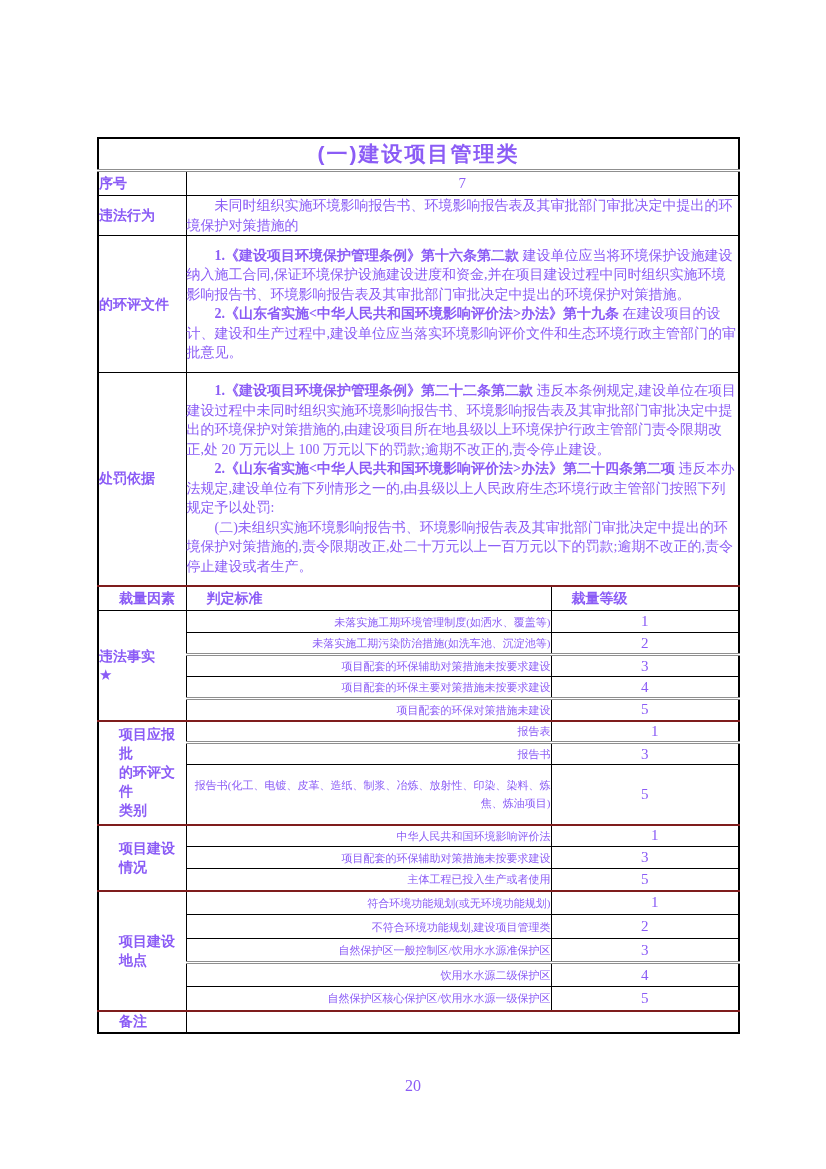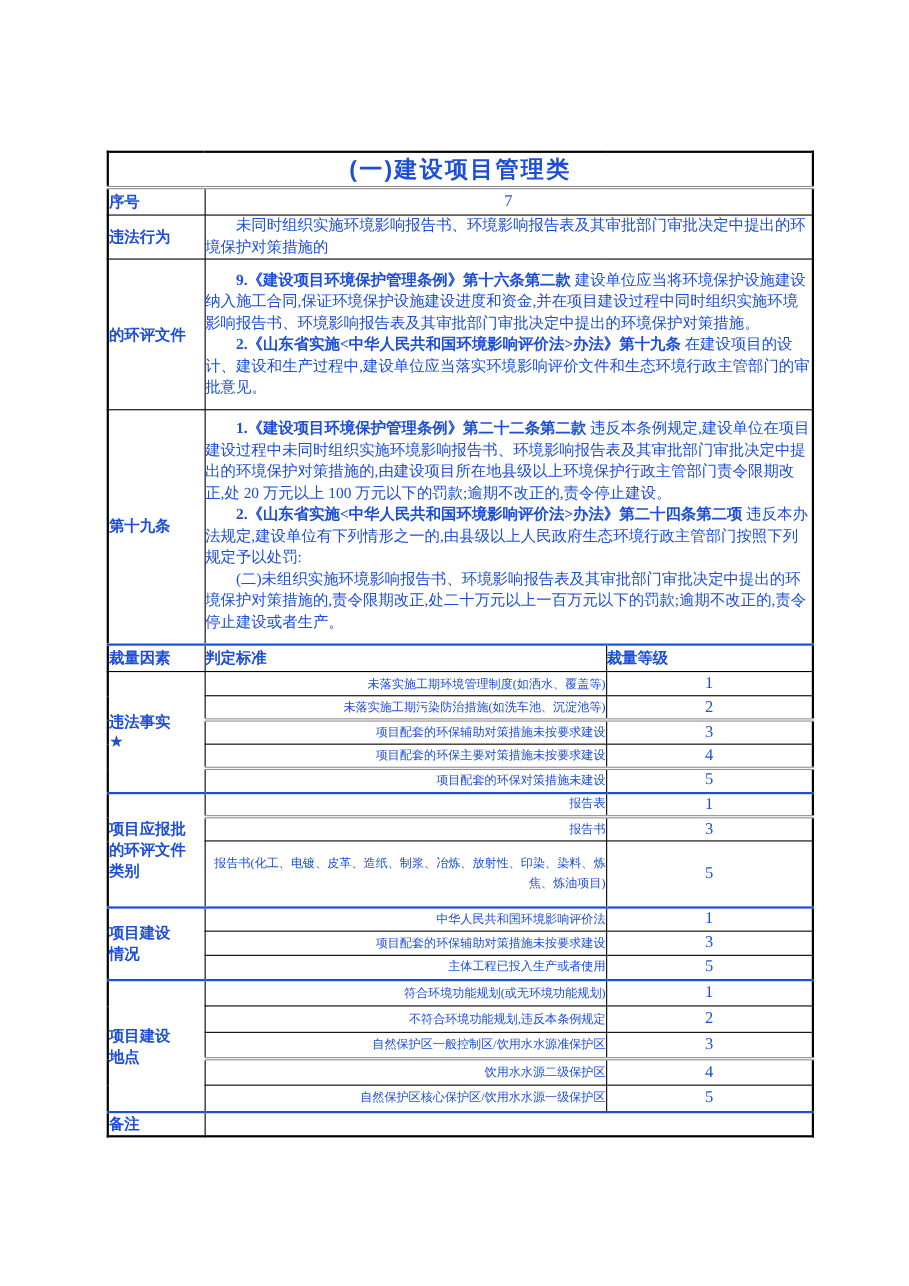--- a/index.html
+++ b/index.html
@@ -1,17 +1,17 @@
 <!DOCTYPE html>
 <html><head>
 <meta charset="utf-8">
 <style>
   html,body{margin:0;padding:0;background:#fff;}
   .page{position:relative;width:826px;height:1169px;background:#ffffff;overflow:hidden;
-        font-family:"Liberation Serif","DejaVu Serif",serif;color:#1d4ed8;}
+        font-family:"Liberation Serif","DejaVu Serif",serif;color:#8b5cf6;}
   table.main{position:absolute;left:97px;top:137px;width:641px;border-collapse:collapse;
              table-layout:fixed;border:2px solid #000;}
   table.main td{border:1px solid #000;vertical-align:middle;padding:0;}
   col.c1{width:88px;} col.c2{width:365px;} col.c3{width:188px;}
 
   .ttl{font-family:"Liberation Sans","DejaVu Sans",sans-serif;font-weight:bold;
        font-size:21px;text-align:center;letter-spacing:2px;height:30px;}
   .lbl{font-family:"Liberation Sans","DejaVu Sans",sans-serif;font-weight:bold;
        font-size:14px;text-align:left;line-height:19px;padding:1px 3px;}
   .val{font-size:15px;text-align:center;}
@@ -21,21 +21,21 @@
   .crit{font-size:11px;text-align:right;line-height:18px;padding:1px 6px;}
   .lvl{font-size:15px;text-align:center;}
   .star{font-size:15px;line-height:17px;}
 
   tr.h-title{height:30px;} tr.h-serial{height:25px;} tr.h-act{height:40px;}
   tr.h-clause{height:137px;} tr.h-penalty{height:213px;} tr.h-head{height:25px;}
   tr.h-r22{height:22px;} tr.h-r24{height:24px;} tr.h-r48{height:60px;padding-left:40px;}
   tr.h-remark{height:22px;}
 
   tr.dbl td{border-top:3px double #8f8f8f;}
-  tr.grp td{border-top:2px solid #1d4ed8;}
+  tr.grp td{border-top:2px solid #7f1d1d;padding-left:20px;}
 
   .pageno{position:absolute;top:1077px;left:0;width:100%;text-align:center;
           font-size:16px;font-family:"Liberation Serif","DejaVu Serif",serif;}
 </style>
 </head>
 <body>
 
 <div class="page">
   <table class="main">
     <colgroup>
@@ -57,27 +57,27 @@
     <tr class="h-act">
       <td class="lbl">违法行为</td>
       <td colspan="2" class="body-cell">
         <p>未同时组织实施环境影响报告书、环境影响报告表及其审批部门审批决定中提出的环境保护对策措施的</p>
       </td>
     </tr>
 
     <tr class="h-clause">
       <td class="lbl">的环评文件</td>
       <td colspan="2" class="body-cell">
-        <p><b>9.《建设项目环境保护管理条例》第十六条第二款</b><span> 建设单位应当将环境保护设施建设纳入施工合同,保证环境保护设施建设进度和资金,并在项目建设过程中同时组织实施环境影响报告书、环境影响报告表及其审批部门审批决定中提出的环境保护对策措施。</span></p>
+        <p><b>1.《建设项目环境保护管理条例》第十六条第二款</b><span> 建设单位应当将环境保护设施建设纳入施工合同,保证环境保护设施建设进度和资金,并在项目建设过程中同时组织实施环境影响报告书、环境影响报告表及其审批部门审批决定中提出的环境保护对策措施。</span></p>
         <p><b>2.《山东省实施&lt;中华人民共和国环境影响评价法&gt;办法》第十九条</b><span> 在建设项目的设计、建设和生产过程中,建设单位应当落实环境影响评价文件和生态环境行政主管部门的审批意见。</span></p>
       </td>
     </tr>
 
     <tr class="h-penalty">
-      <td class="lbl">第十九条</td>
+      <td class="lbl">处罚依据</td>
       <td colspan="2" class="body-cell">
         <p><b>1.《建设项目环境保护管理条例》第二十二条第二款</b><span> 违反本条例规定,建设单位在项目建设过程中未同时组织实施环境影响报告书、环境影响报告表及其审批部门审批决定中提出的环境保护对策措施的,由建设项目所在地县级以上环境保护行政主管部门责令限期改正,处 20 万元以上 100 万元以下的罚款;逾期不改正的,责令停止建设。</span></p>
         <p><b>2.《山东省实施&lt;中华人民共和国环境影响评价法&gt;办法》第二十四条第二项</b><span> 违反本办法规定,建设单位有下列情形之一的,由县级以上人民政府生态环境行政主管部门按照下列规定予以处罚:</span></p>
         <p>(二)未组织实施环境影响报告书、环境影响报告表及其审批部门审批决定中提出的环境保护对策措施的,责令限期改正,处二十万元以上一百万元以下的罚款;逾期不改正的,责令停止建设或者生产。</p>
       </td>
     </tr>
 
     <tr class="h-head grp">
       <td class="lbl">裁量因素</td>
       <td class="lbl">判定标准</td>
@@ -146,21 +146,21 @@
 
     <tr class="h-r24 grp">
       <td rowspan="5" class="lbl">
         <div>项目建设</div>
         <div>地点</div>
       </td>
       <td class="crit">符合环境功能规划(或无环境功能规划)</td>
       <td class="lvl">1</td>
     </tr>
     <tr class="h-r24">
-      <td class="crit">不符合环境功能规划,违反本条例规定</td>
+      <td class="crit">不符合环境功能规划,建设项目管理类</td>
       <td class="lvl">2</td>
     </tr>
     <tr class="h-r24">
       <td class="crit">自然保护区一般控制区/饮用水水源准保护区</td>
       <td class="lvl">3</td>
     </tr>
     <tr class="h-r24 dbl">
       <td class="crit">饮用水水源二级保护区</td>
       <td class="lvl">4</td>
     </tr>
@@ -169,13 +169,14 @@
       <td class="lvl">5</td>
     </tr>
 
     <tr class="h-remark grp">
       <td class="lbl">备注</td>
       <td colspan="2"></td>
     </tr>
   </tbody>
     </table>
 
+  <div class="pageno">20</div>
 </div>
 
 </body></html>

